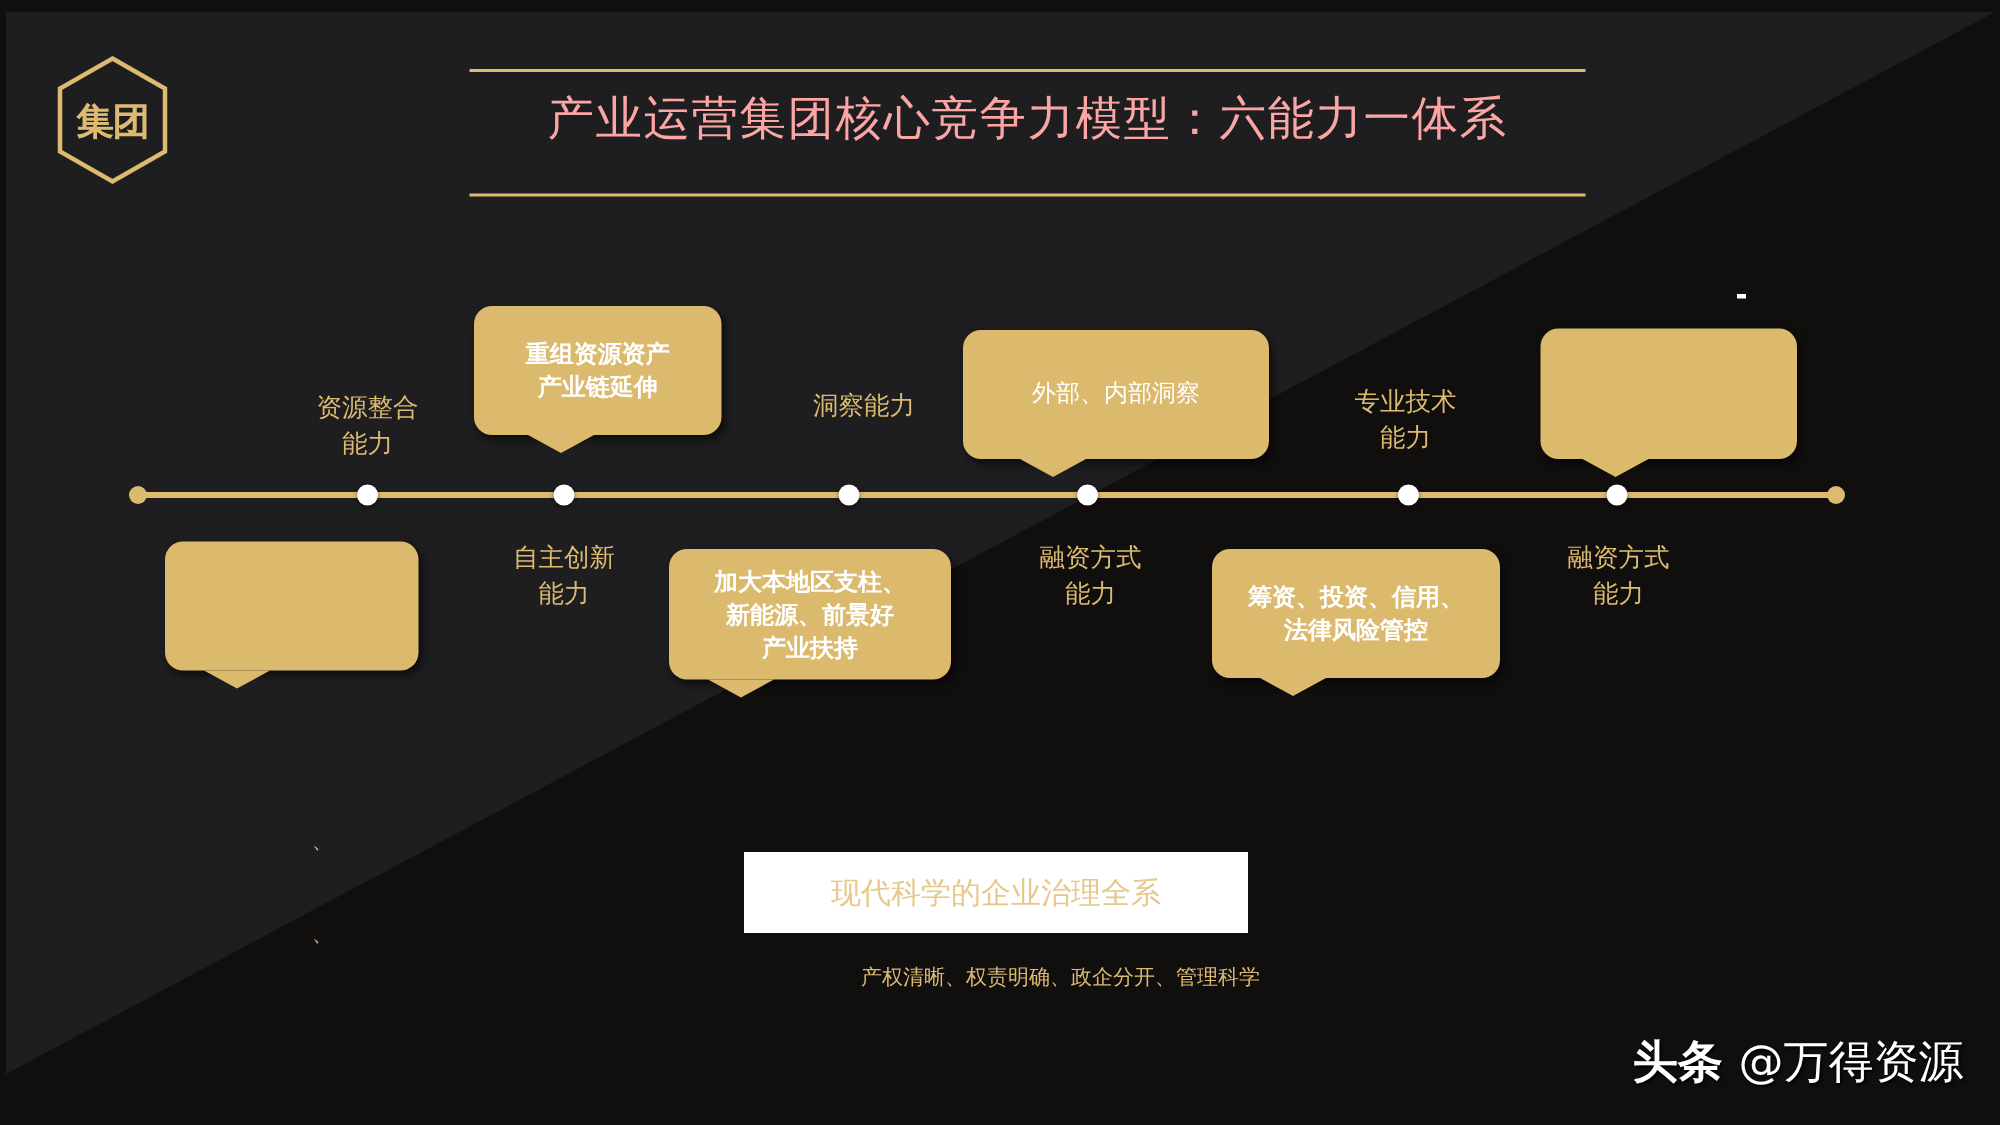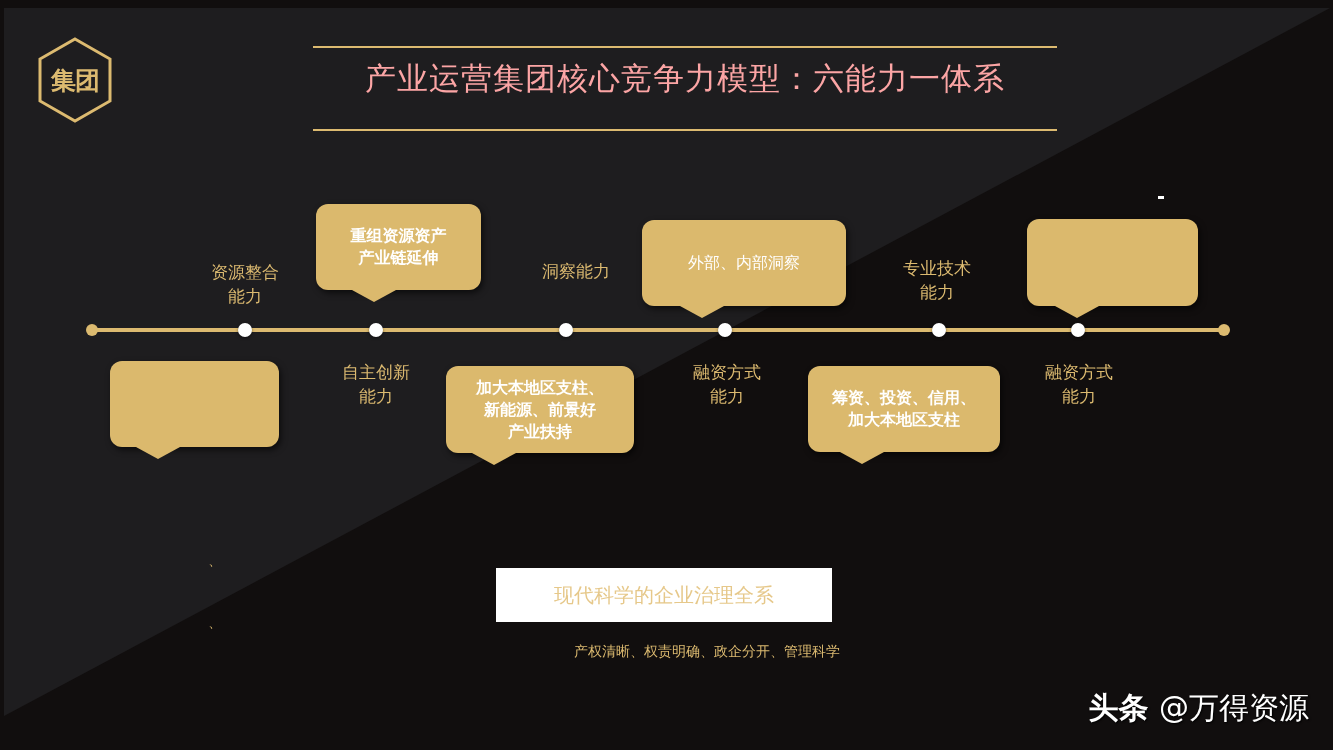--- a/index.html
+++ b/index.html
@@ -84,21 +84,21 @@
   <div class="tail-down" style="left:26px;top:86px"></div>
 </div>
 <div class="abs bubble bold" style="left:446px;top:366px;width:188px;height:87px;white-space:pre-line">
   <span>加大本地区支柱、
 新能源、前景好
 产业扶持</span>
   <div class="tail-down" style="left:26px;top:87px"></div>
 </div>
 <div class="abs bubble bold" style="left:808px;top:366px;width:192px;height:86px;white-space:pre-line">
   <span>筹资、投资、信用、
-加大本地区支柱</span>
+法律风险管控</span>
   <div class="tail-down" style="left:32px;top:86px"></div>
 </div>
 
 <div class="abs mark" style="left:208px;top:552px">、</div>
 <div class="abs mark" style="left:208px;top:614px">、</div>
 
 <div class="abs box">现代科学的企业治理全系</div>
 <div class="abs sub">产权清晰、权责明确、政企分开、管理科学</div>
 
 <div class="abs wm">

